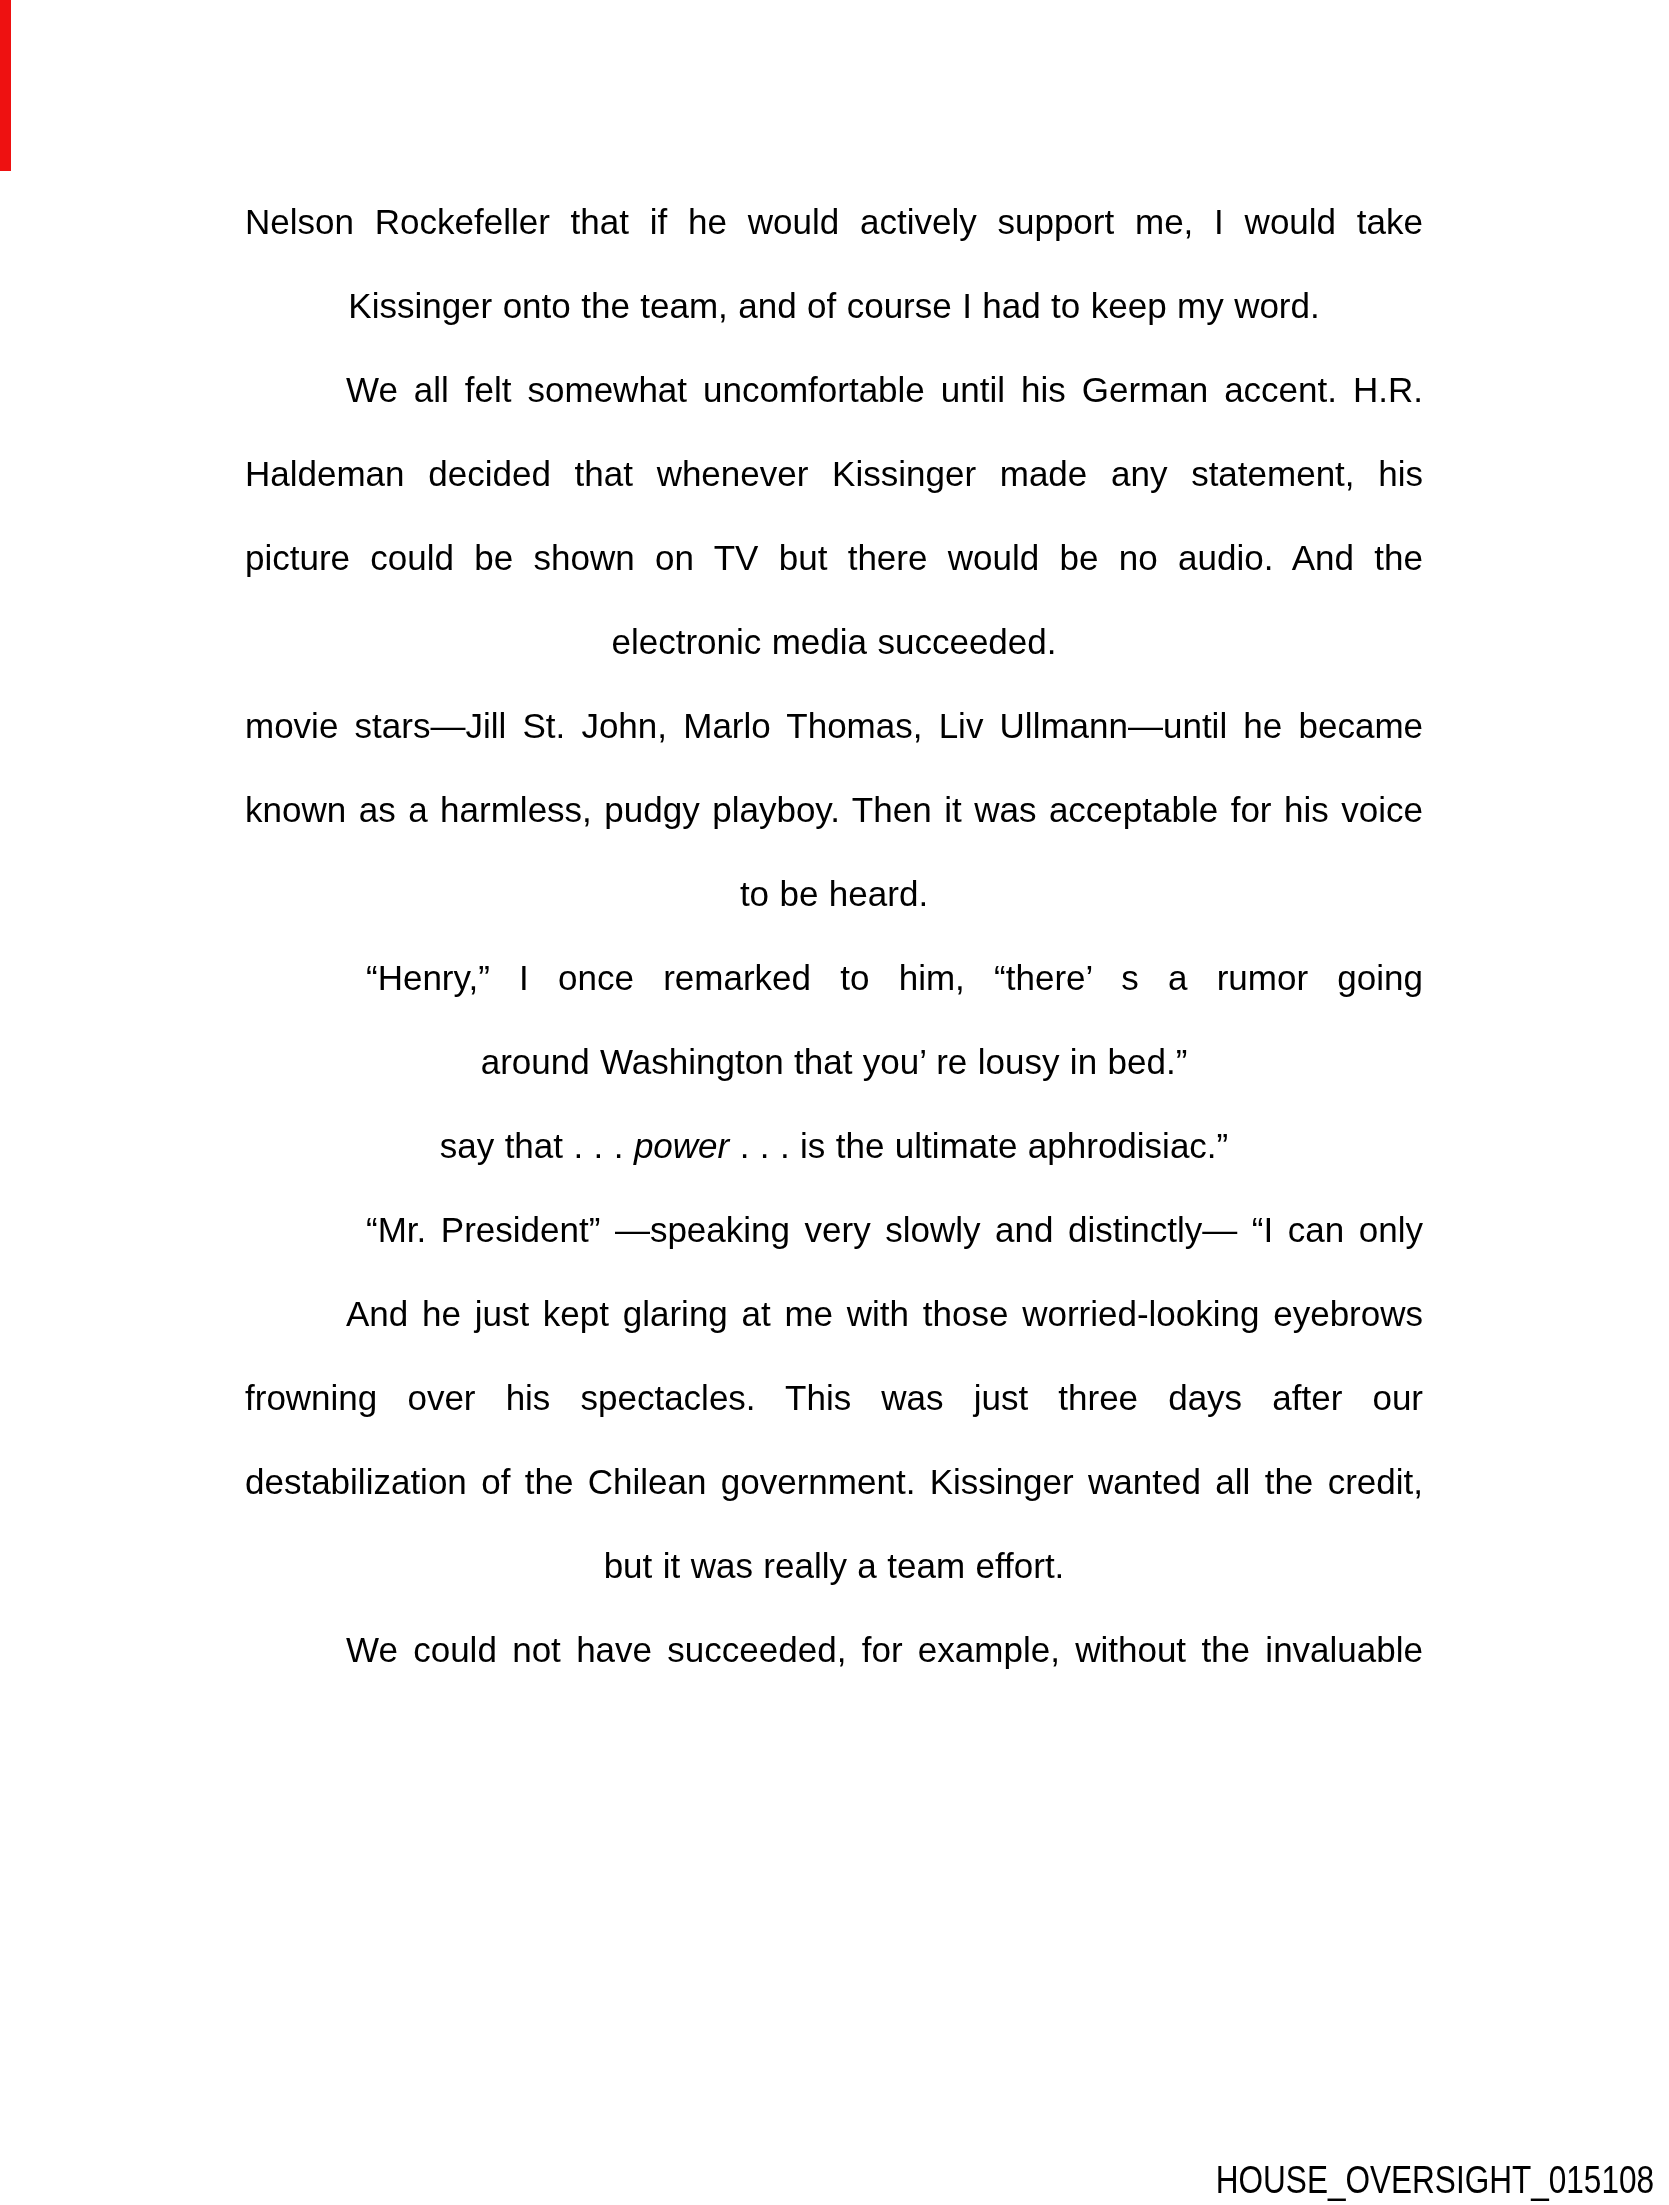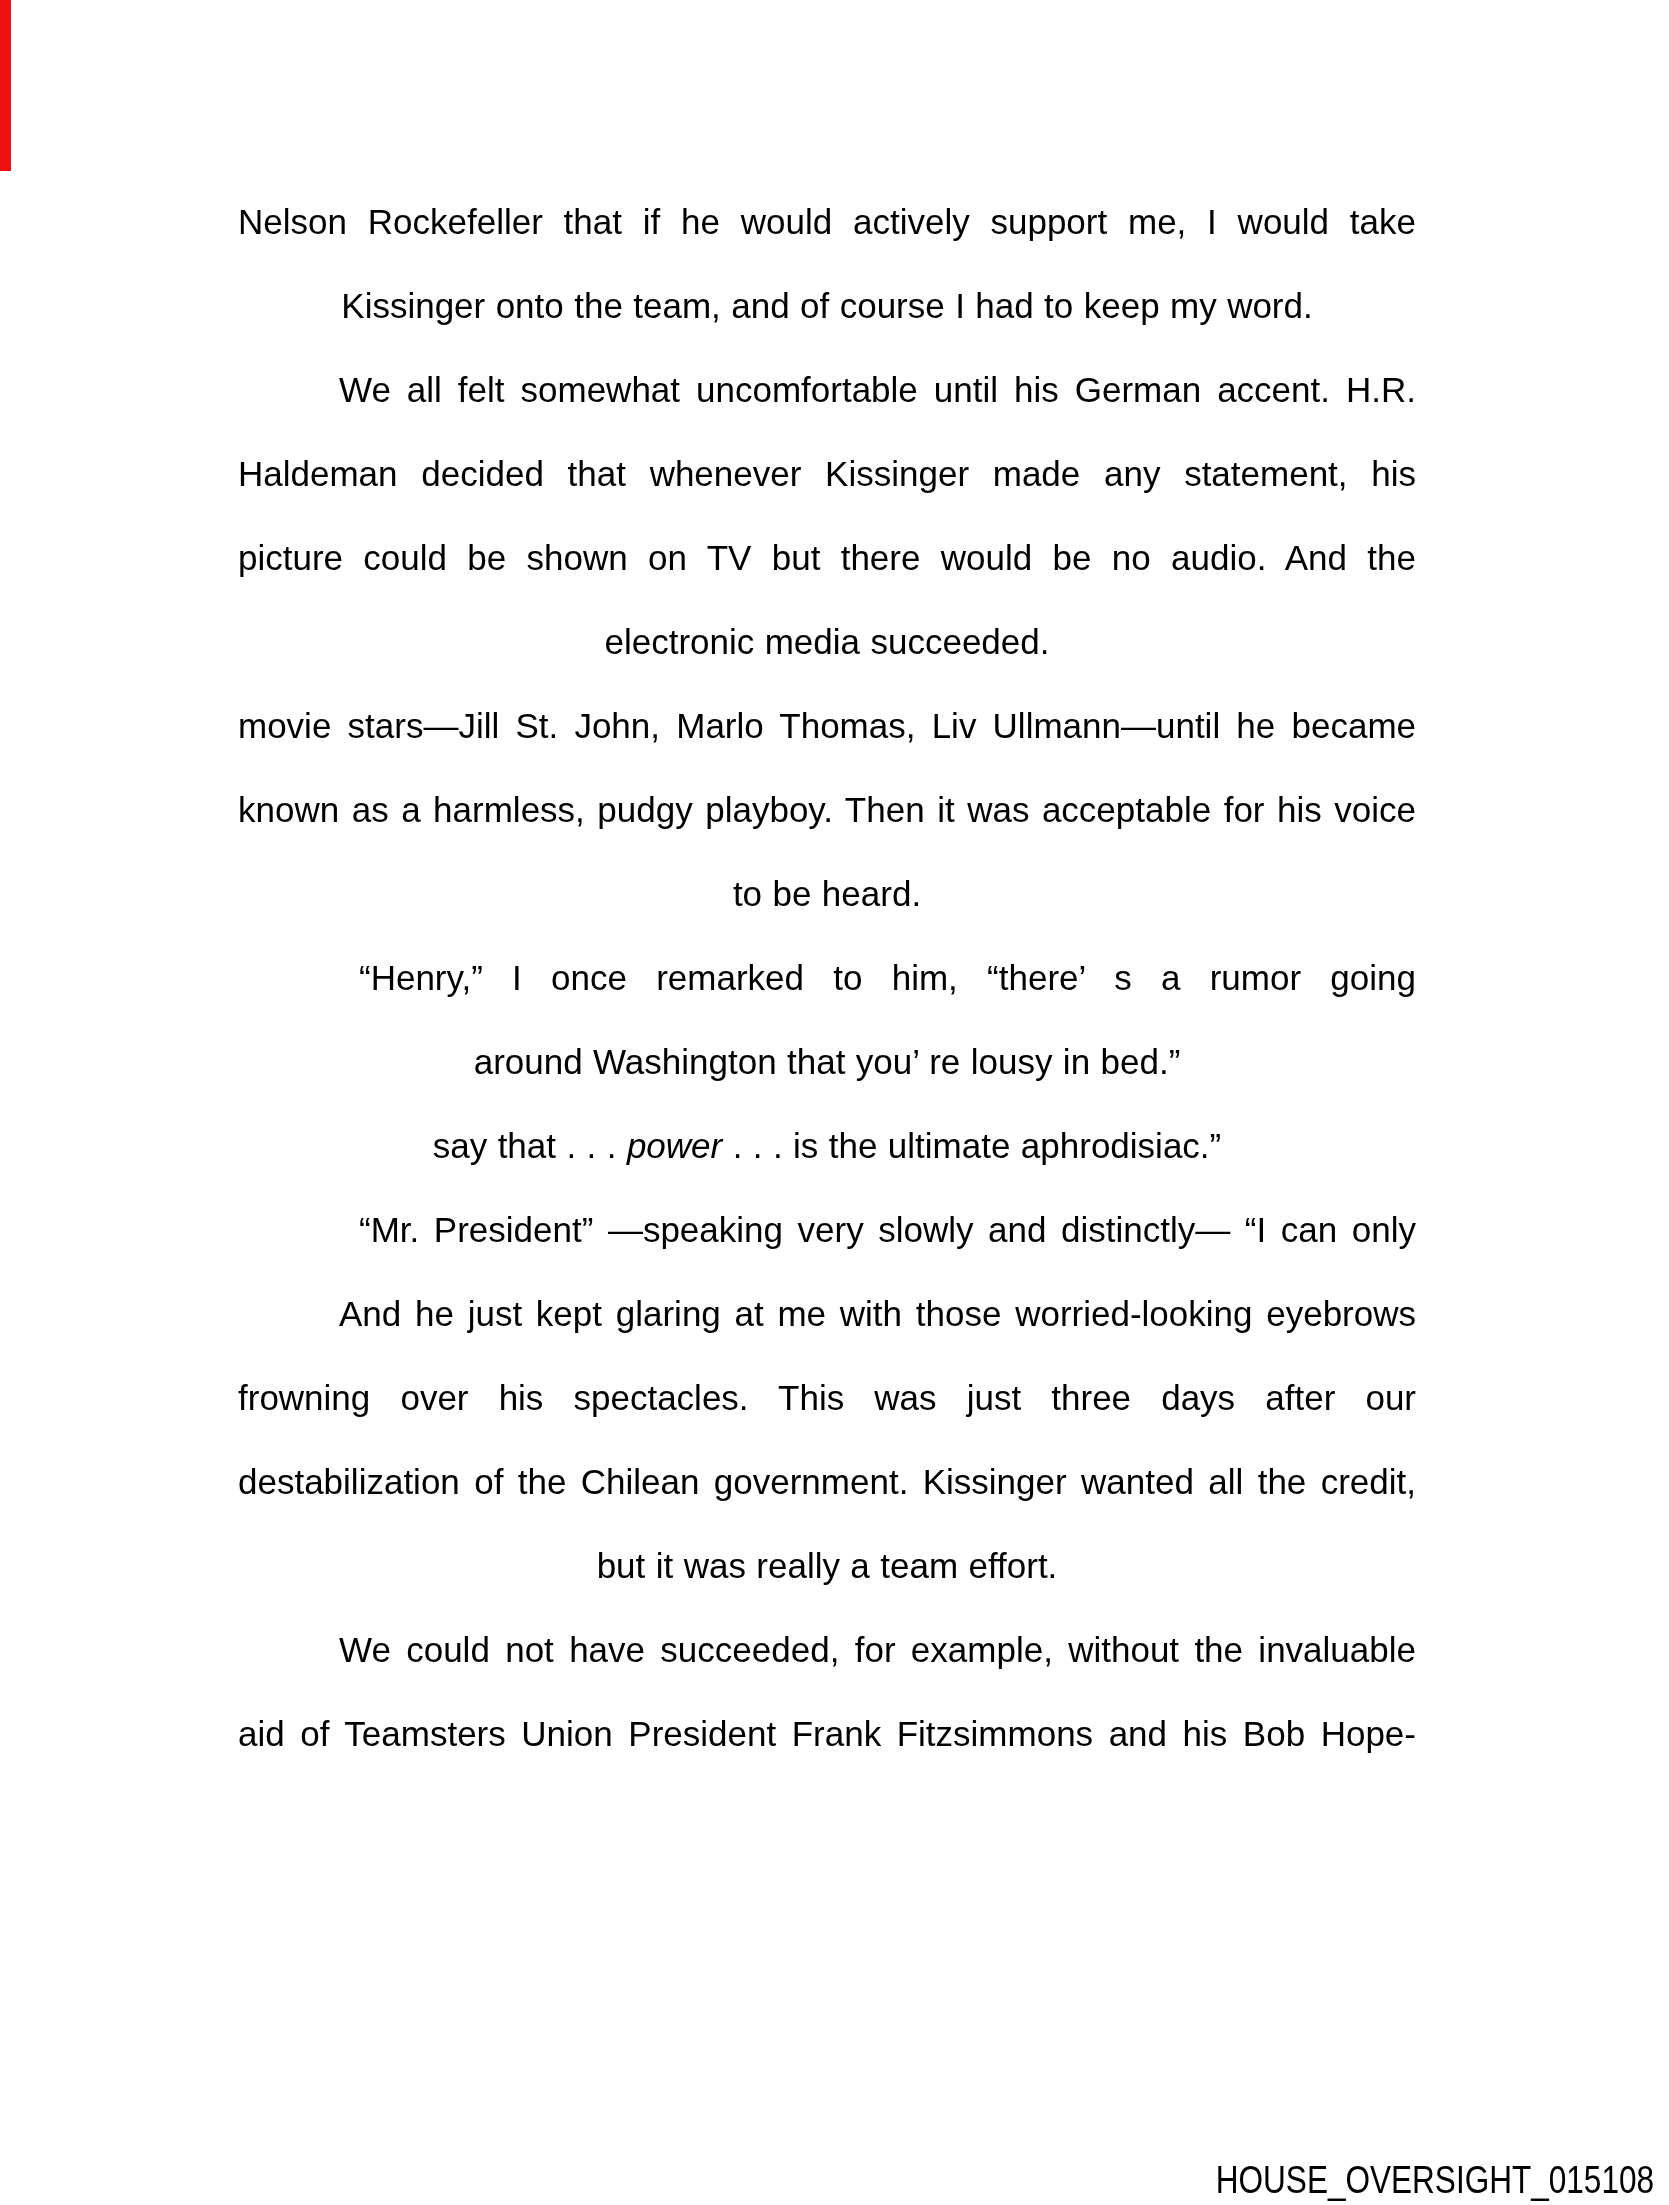--- a/index.html
+++ b/index.html
@@ -21,21 +21,21 @@
   }
   .red-mark {
     position: absolute;
     left: 0;
     top: 0;
     width: 10.5px;
     height: 171px;
   }
   .doc-text {
     position: absolute;
-    left: 238px;
+    left: 245px;
     top: 180px;
     width: 1178px;
     font-size: 35px;
     line-height: 84px;
     color: #000000;
     word-spacing: 0.7px;
   }
   .doc-text .line {
     height: 84px;
     text-align: center;
@@ -77,17 +77,16 @@
       <div class="line"><span>to be heard.</span></div>
       <div class="line j iq"><span>“Henry,” I once remarked to him, “there’ s a rumor going</span></div>
       <div class="line"><span>around Washington that you’ re lousy in bed.”</span></div>
       <div class="line"><span>say that . . . </span><span class="it">power</span><span> . . . is the ultimate aphrodisiac.”</span></div>
       <div class="line j iq"><span>“Mr. President” —speaking very slowly and distinctly— “I can only</span></div>
       <div class="line j i"><span>And he just kept glaring at me with those worried-looking eyebrows</span></div>
       <div class="line j"><span>frowning over his spectacles. This was just three days after our</span></div>
       <div class="line j"><span>destabilization of the Chilean government. Kissinger wanted all the credit,</span></div>
       <div class="line"><span>but it was really a team effort.</span></div>
       <div class="line j i"><span>We could not have succeeded, for example, without the invaluable</span></div>
-      <div class="line j"><span>aid of Teamsters Union President Frank Fitzsimmons and his Bob Hope-</span></div>
     </div>
   <div class="bates">HOUSE_OVERSIGHT_015108</div>
 </div>
 
 
 </body></html>

